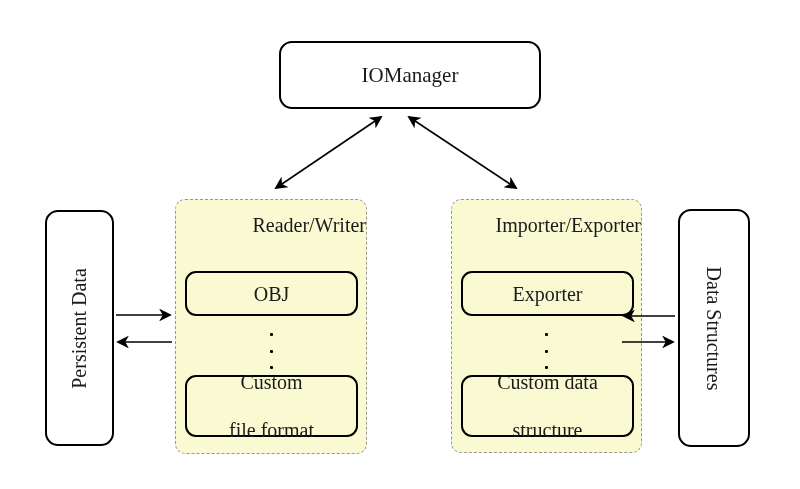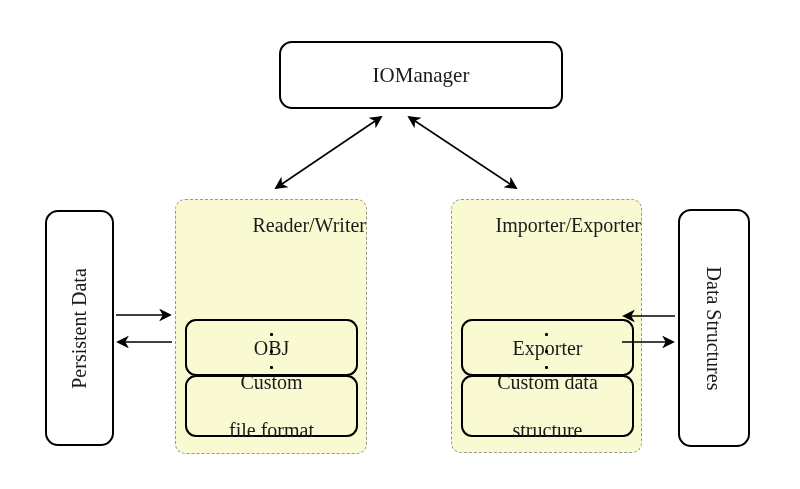--- a/index.html
+++ b/index.html
@@ -31,21 +31,21 @@
     background: #ffffff;
     border: 2.5px solid var(--node-border);
     border-radius: 13px;
     display: flex;
     align-items: center;
     justify-content: center;
     font-size: 21px;
     line-height: 1.15;
     text-align: center;
   }
-  .node-iomanager { left: 279px; top: 41px; width: 284px; height: 68px; }
+  .node-iomanager { left: 279px; top: 41px; width: 262px; height: 68px; }
   .node-persistent { left: 45px;  top: 210px; width: 69px;  height: 236px; }
   .node-datastruct { left: 678px; top: 209px; width: 72px;  height: 238px; }
   .vtext-up   { transform: rotate(-90deg); white-space: nowrap; font-size: 20px; }
   .vtext-down { transform: rotate(90deg);  white-space: nowrap; font-size: 20px; }
   
   .panel {
     position: absolute;
     box-sizing: border-box;
     background: var(--panel-fill);
     border: 1.5px dashed var(--panel-border);
@@ -68,21 +68,21 @@
     border: 2px solid var(--node-border);
     border-radius: 11px;
     display: flex;
     flex-direction: column;
     align-items: center;
     justify-content: center;
     font-size: 20px;
     line-height: 1.2;
     text-align: center;
   }
-  .inner-top    { left: 9px;  top: 71px;  width: 173px; height: 57px; margin-top: 48px; }
+  .inner-top    { left: 9px;  top: 71px;  width: 173px; height: 45px; }
   .inner-bottom { left: 9px;  top: 175px; width: 173px; height: 62px; gap: 24px; }
   .vdots {
     position: absolute;
     left: 0; right: 0;
     top: 133px;
     height: 36px;
     display: flex;
     flex-direction: column;
     align-items: center;
     justify-content: space-between;

